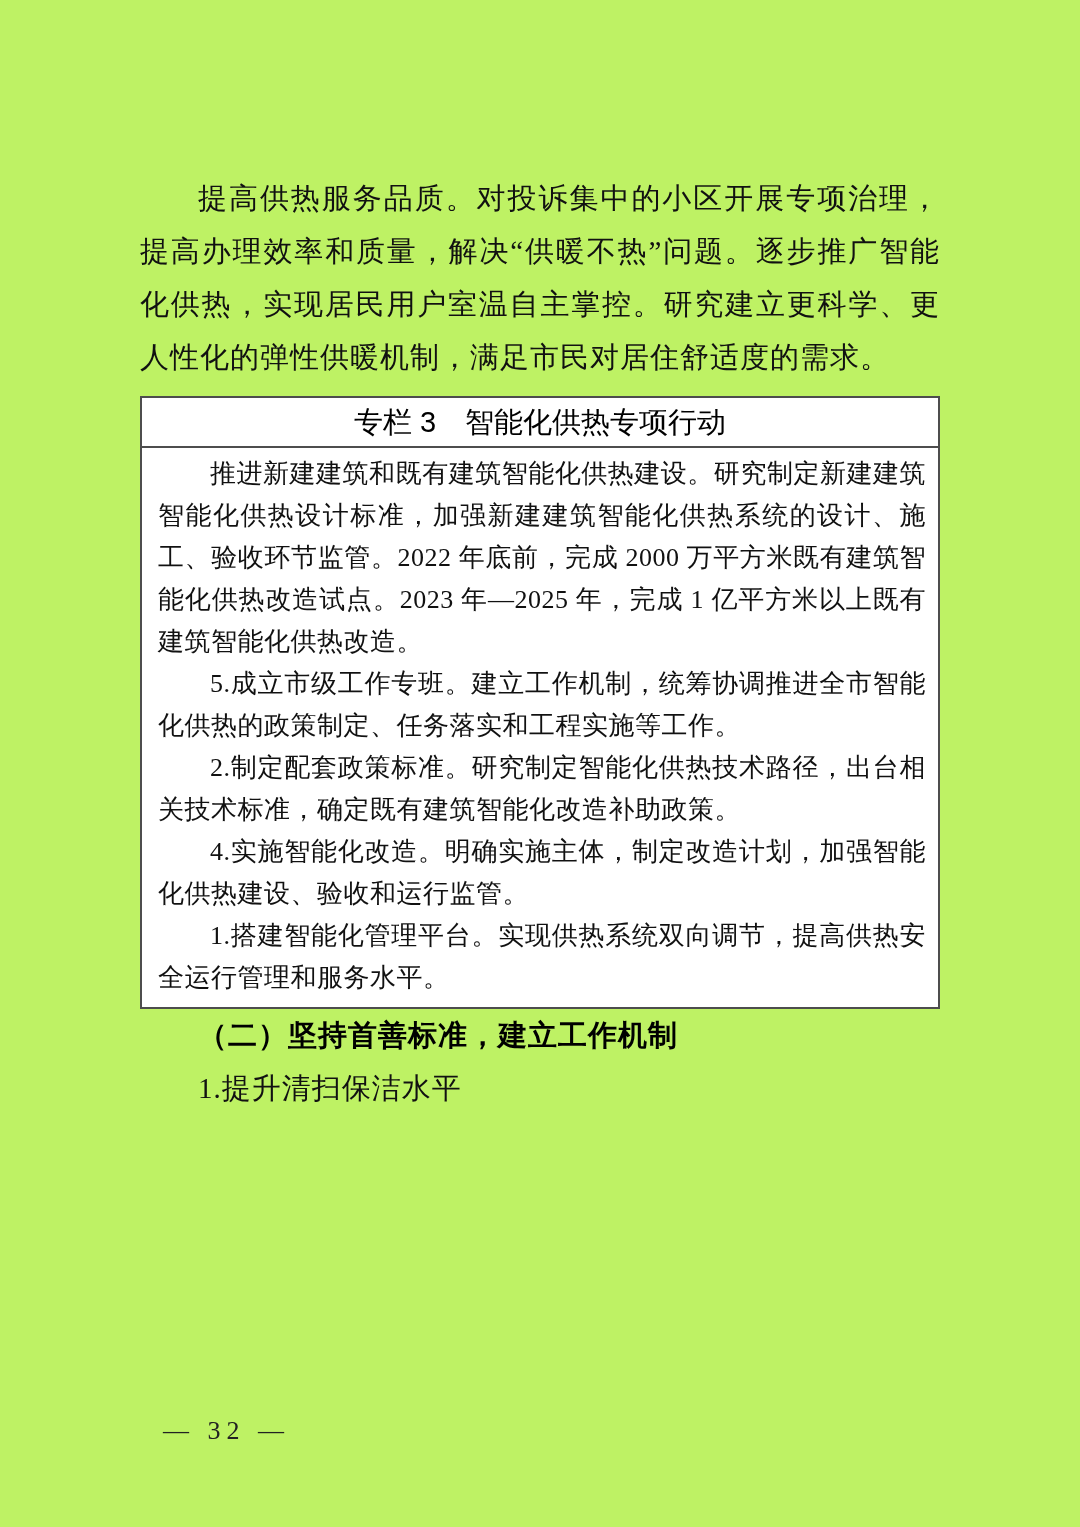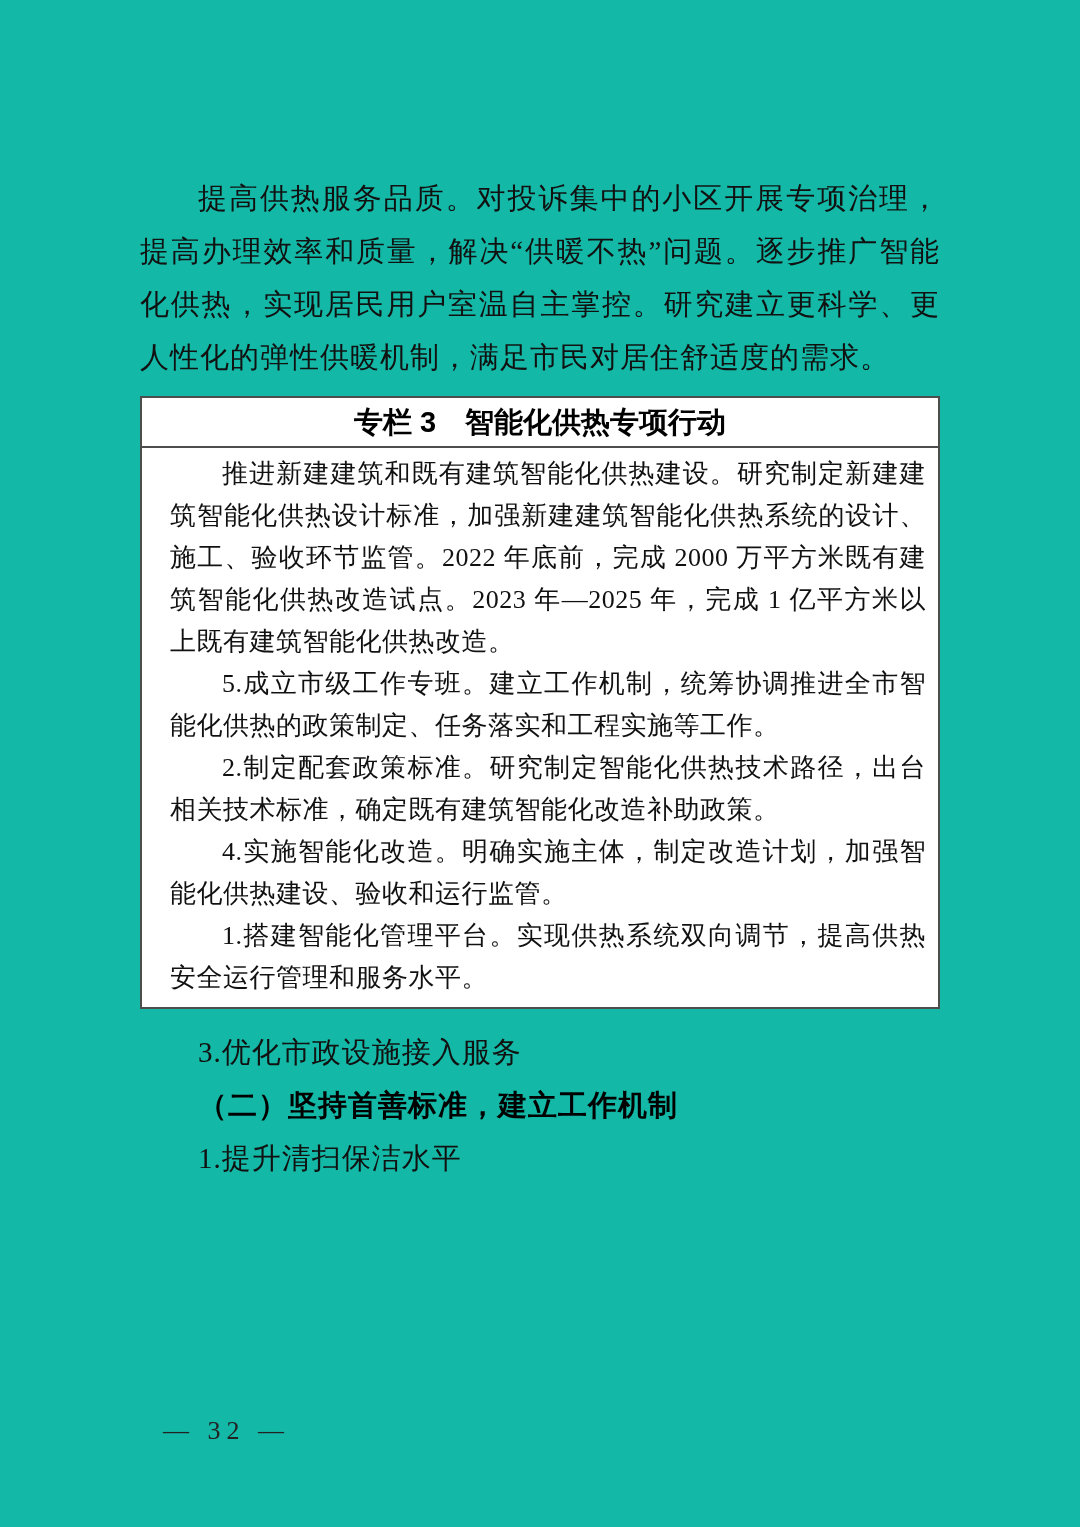--- a/index.html
+++ b/index.html
@@ -2,21 +2,21 @@
 <html lang="zh"><head>
 <meta charset="utf-8">
 <style>
   * { margin: 0; padding: 0; box-sizing: border-box; }
   html, body { background: #e8e8e8; }
   .page {
     position: relative;
     width: 1080px;
     height: 1527px;
     margin: 0 auto;
-    background: #14b8a6;
+    background: #bef264;
     color: #000000;
     font-family: "Liberation Serif", "DejaVu Serif", serif;
     overflow: hidden;
   }
   .content {
     padding: 172px 140px 0 140px;
   }
   .para {
     font-size: 29px;
     line-height: 53px;
@@ -25,30 +25,30 @@
     letter-spacing: 1px;
     color: #111;
   }
   .column-box {
     margin-top: 12px;
     border: 2px solid #4d4d4d;
     background: #ffffff;
   }
   .column-box-title {
     text-align: center;
-    font-weight: bold;
+    font-weight: normal;
     font-family: "Liberation Sans", "DejaVu Sans", sans-serif;
     font-size: 29px;
     line-height: 46px;
     padding: 1px 8px;
     border-bottom: 2px solid #4d4d4d;
     color: #000;
   }
   .column-box-body {
-    padding: 5px 12px 8px 28px;
+    padding: 5px 12px 8px 16px;
     border-radius: 13px;
   }
   .box-para {
     font-size: 26px;
     line-height: 42px;
     text-align: justify;
     text-indent: 2em;
     letter-spacing: 0.5px;
     color: #111;
   }
@@ -90,21 +90,20 @@
       <div class="column-box-title">专栏 3　智能化供热专项行动</div>
       <div class="column-box-body">
         <p class="box-para">推进新建建筑和既有建筑智能化供热建设。研究制定新建建筑智能化供热设计标准，加强新建建筑智能化供热系统的设计、施工、验收环节监管。2022 年底前，完成 2000 万平方米既有建筑智能化供热改造试点。2023 年—2025 年，完成 1 亿平方米以上既有建筑智能化供热改造。</p>
         <p class="box-para">5.成立市级工作专班。建立工作机制，统筹协调推进全市智能化供热的政策制定、任务落实和工程实施等工作。</p>
         <p class="box-para">2.制定配套政策标准。研究制定智能化供热技术路径，出台相关技术标准，确定既有建筑智能化改造补助政策。</p>
         <p class="box-para">4.实施智能化改造。明确实施主体，制定改造计划，加强智能化供热建设、验收和运行监管。</p>
         <p class="box-para">1.搭建智能化管理平台。实现供热系统双向调节，提高供热安全运行管理和服务水平。</p>
       </div>
     </div>
 
-    <p class="heading-numbered">3.优化市政设施接入服务</p>
 
 
     <p class="heading-bold">（二）坚持首善标准，建立工作机制</p>
 
     <p class="heading-numbered" style="margin-top:0;">1.提升清扫保洁水平</p>
 
   </div>
 
   <div class="page-number">— 32 —</div>
 </div>

